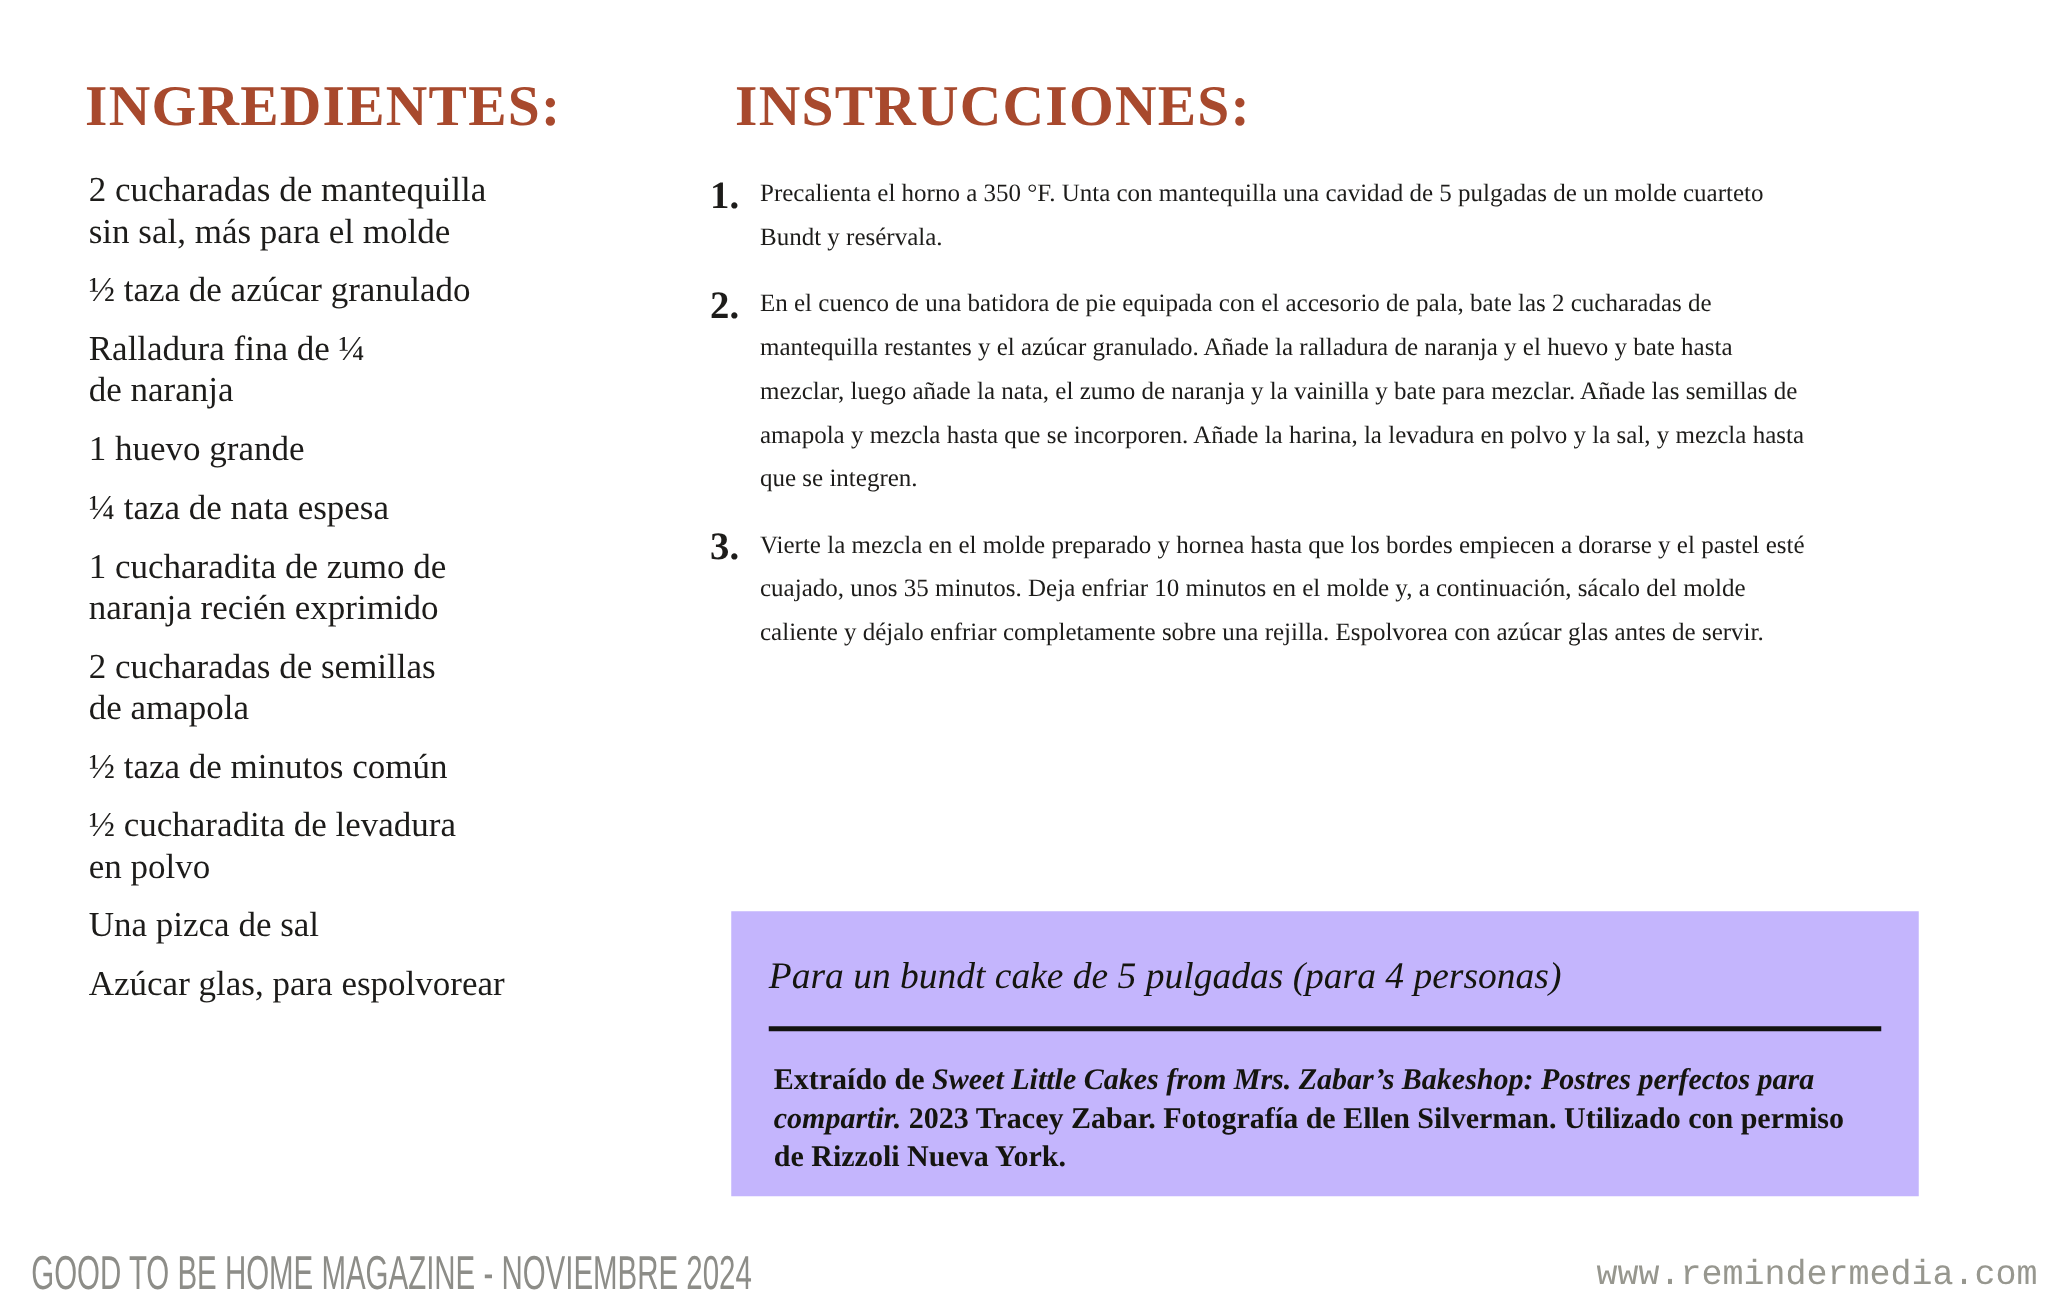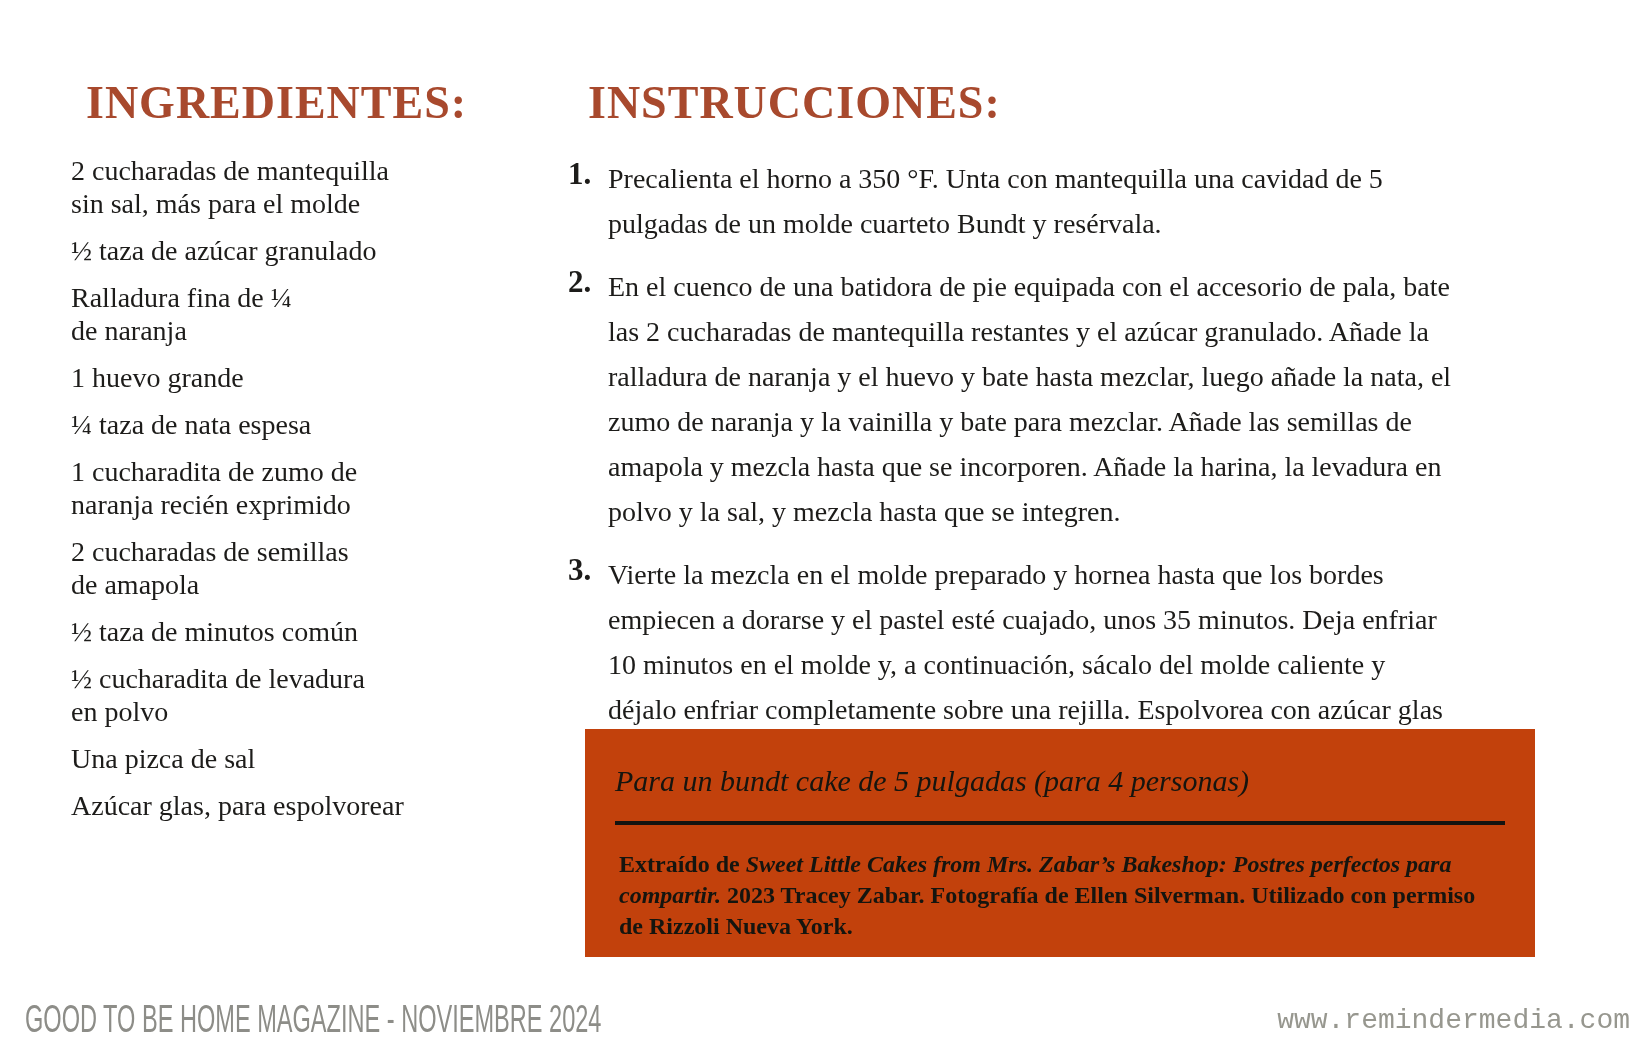--- a/index.html
+++ b/index.html
@@ -11,21 +11,21 @@
     font-family:"Liberation Serif", serif;
     color:#1d1c1a;
   }
   .section-heading{
     font-family:"Liberation Serif", serif;
     font-weight:700;
     font-size:46px;
     line-height:46px;
     letter-spacing:1px;
     color:#a8492d;
-    margin:18px;
+    margin:0;
   }
   
   .left-col{position:absolute;left:68px;top:62px;width:450px;}
   .ingredients-list{
     list-style:none;margin:28px 0 0 3px;padding:0;
   }
   .ingredients-list li{
     font-size:28px;line-height:33px;
     margin:0 0 14px 0;
     white-space:pre-line;
@@ -33,28 +33,28 @@
   
   .right-col{position:absolute;left:568px;top:62px;width:990px;}
   .right-col .section-heading{margin-left:20px;}
   .steps-list{list-style:none;margin:30px 0 0 0;padding:0;}
   .steps-list li{display:flex;margin:0 0 18px 0;}
   .step-num{
     flex:none;width:32px;margin-right:8px;
     font-weight:700;font-size:31px;line-height:35px;
   }
   .step-text{
-    width:845px;font-size:28px;line-height:45px;
+    width:845px;font-size:20px;line-height:35px;
   }
   
   .serving-box{
     position:absolute;left:585px;top:729px;
     width:950px;height:228px;box-sizing:border-box;
     padding:24px 30px 0 30px;
-    background:#c2410c;
+    background:#c4b5fd;
   }
   .serving-title{
     font-style:italic;
     font-size:30px;line-height:40px;
     margin:8px 0 0 0;color:#15150f;
   }
   .serving-divider{
     height:4px;background:#131310;border:none;
     margin:20px 0 24px 0;width:100%;
   }

